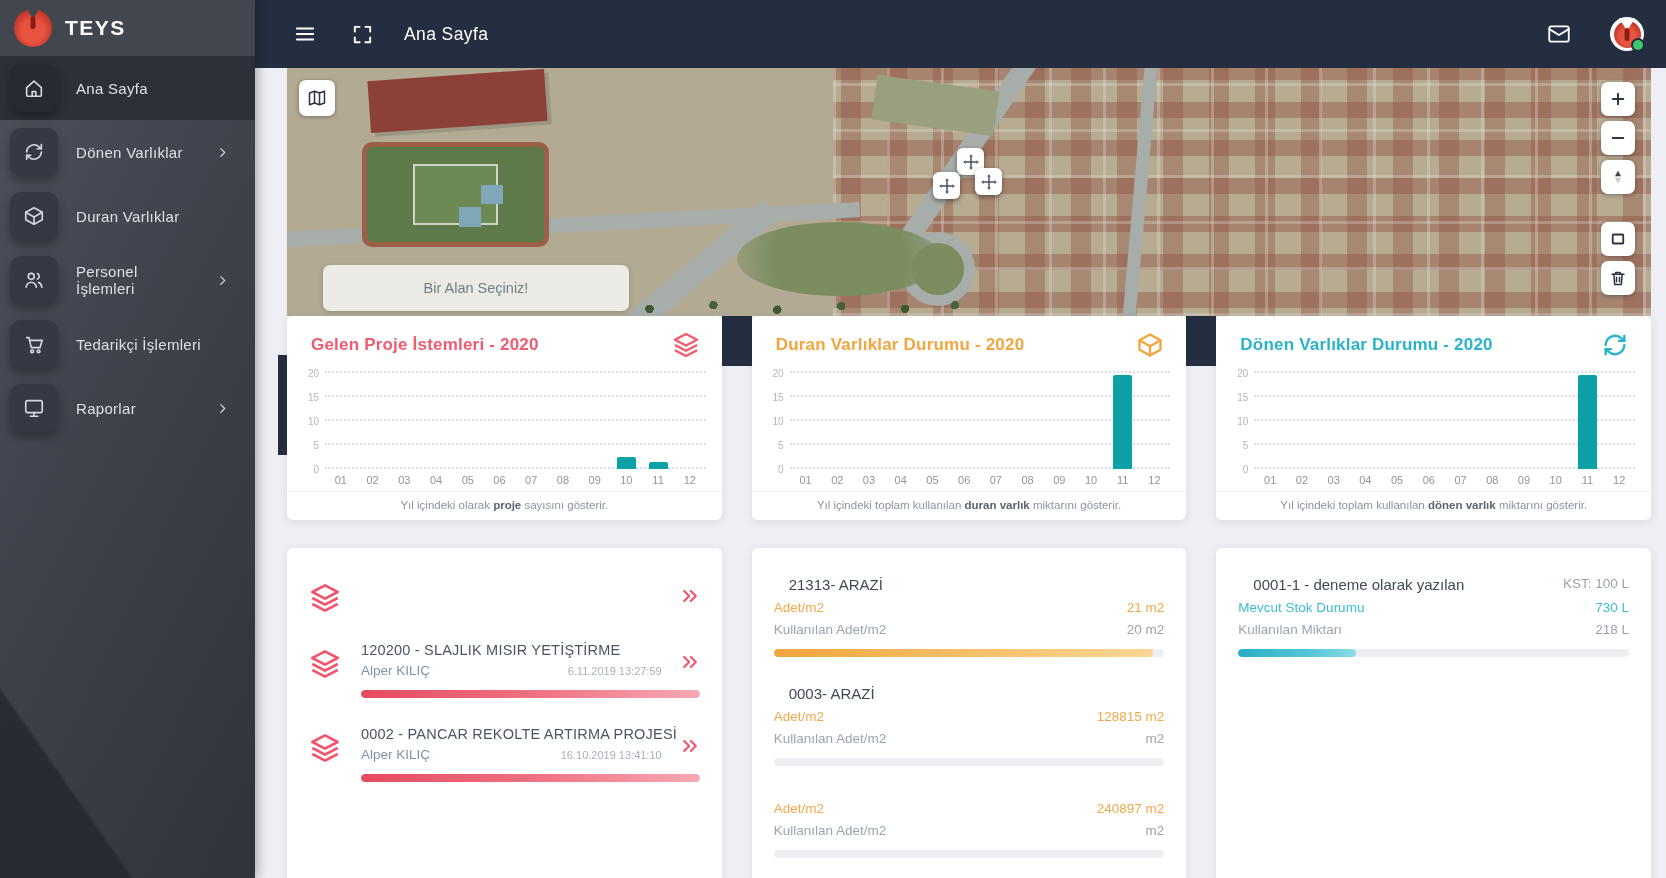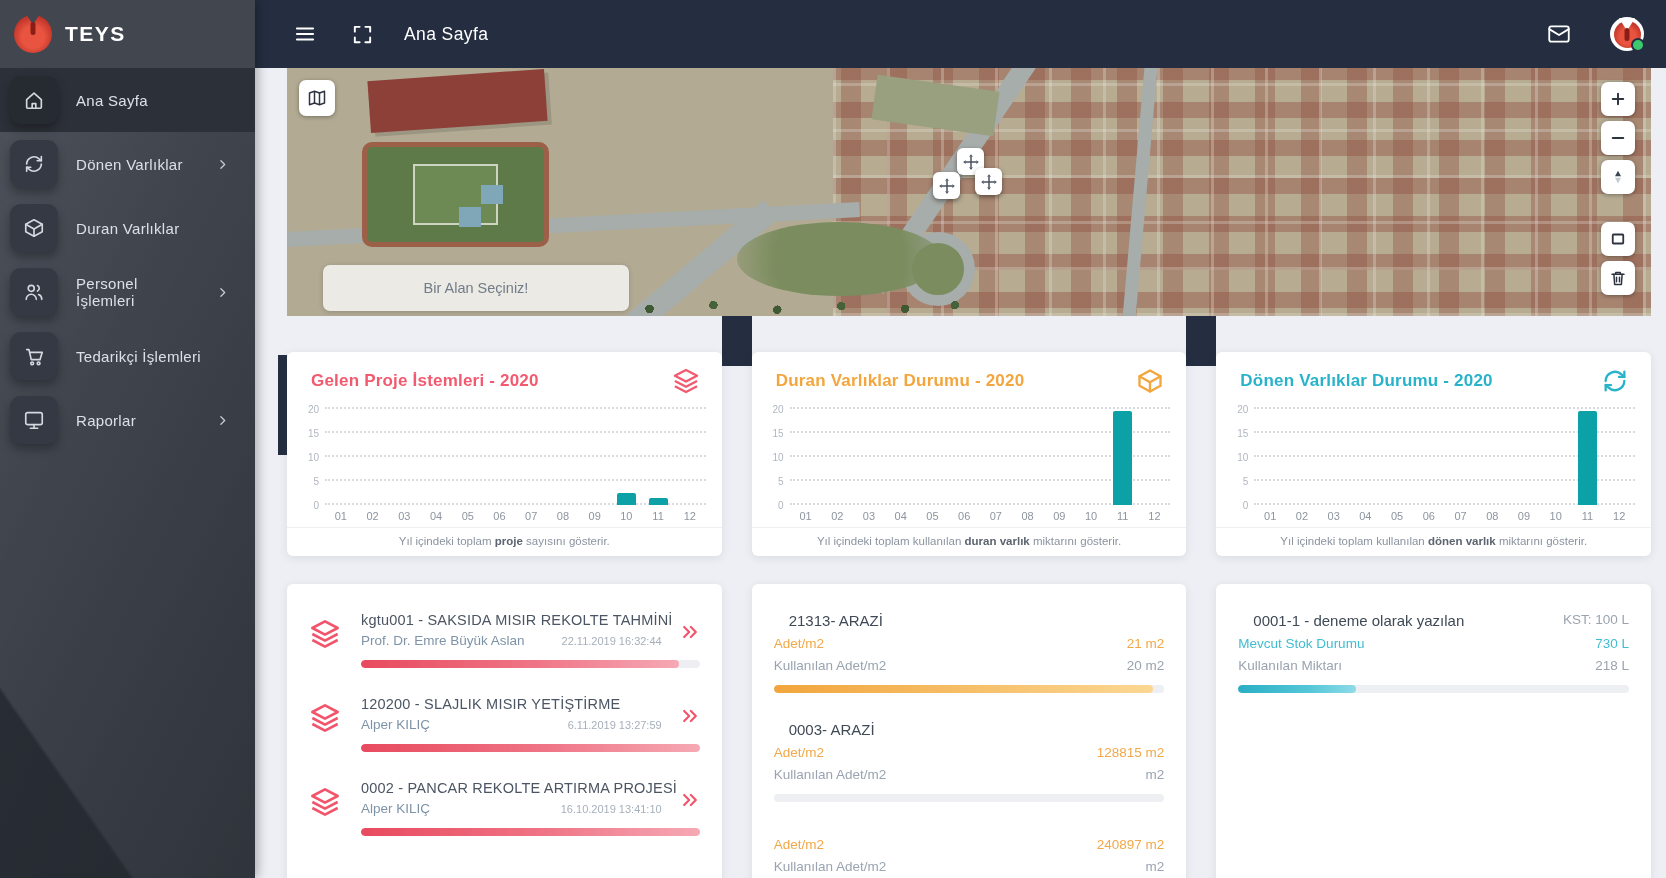--- a/index.html
+++ b/index.html
@@ -8,21 +8,21 @@
   svg{display:block;}
 
   
   .sidebar{width:255px;flex:none;position:relative;z-index:10;
     background:linear-gradient(118deg,#454a54 0%,#3e434c 45%,#353a42 100%);
     box-shadow:3px 0 10px rgba(0,0,0,.28);}
   .sidebar::before{content:'';position:absolute;inset:0;pointer-events:none;
     background:linear-gradient(115deg,rgba(255,255,255,.05) 0%,transparent 42%,rgba(0,0,0,.10) 100%);}
   .sidebar::after{content:'';position:absolute;left:0;bottom:0;width:100%;height:300px;pointer-events:none;
     background:linear-gradient(55deg,rgba(36,40,47,.85) 0%,rgba(36,40,47,.85) 28%,transparent 29%);}
-  .brand{height:68px;display:flex;align-items:center;gap:13px;padding:0 14px;background:#41464f;position:relative;z-index:2;}
+  .brand{height:56px;display:flex;align-items:center;gap:13px;padding:0 14px;background:#41464f;position:relative;z-index:2;}
   .brand-name{color:#fff;font-size:21px;font-weight:bold;letter-spacing:1.5px;}
   .logo{--notch:#41464f;width:38px;height:38px;border-radius:50%;position:relative;flex:none;
     background:radial-gradient(circle at 50% 58%,#e8543f 0 38%,#c2362b 70%,#9e251c 100%);}
   .logo::before{content:'';position:absolute;top:-3px;left:50%;transform:translateX(-50%);
     border:8px solid transparent;border-top:13px solid var(--notch);}
   .logo::after{content:'';position:absolute;top:7px;left:50%;transform:translateX(-50%);
     width:5px;height:13px;border-radius:3px;background:#8a1e16;}
   .side-nav{position:relative;z-index:2;}
   .side-item{height:64px;display:flex;align-items:center;gap:18px;padding:0 10px;cursor:pointer;
     color:#dce0e6;font-size:15px;letter-spacing:.3px;}
@@ -91,21 +91,21 @@
   .select-box{position:absolute;left:36px;bottom:5px;width:306px;height:46px;border-radius:7px;
     background:rgba(255,255,255,.75);display:flex;align-items:center;justify-content:center;
     color:#717c89;font-size:14.5px;box-shadow:0 1px 5px rgba(0,0,0,.18);}
   .marker{position:absolute;width:27px;height:27px;background:#fff;border-radius:6px;
     box-shadow:0 2px 5px rgba(0,0,0,.45);display:flex;align-items:center;justify-content:center;cursor:pointer;}
 
   
   .cards-row{display:flex;gap:30px;position:relative;z-index:1;}
   .card{background:#fff;border-radius:6px;box-shadow:0 2px 9px rgba(45,55,75,.10);flex:1;min-width:0;}
 
-  .chart-card{height:204px;display:flex;flex-direction:column;margin-top:36px;}
+  .chart-card{height:204px;display:flex;flex-direction:column;}
   .chart-head{display:flex;align-items:center;justify-content:space-between;padding:15px 22px 0 24px;}
   .chart-title{margin:0;font-size:17px;font-weight:600;letter-spacing:.2px;}
   .chart{position:relative;flex:1;margin:6px 16px 22px 14px;}
   .plot{position:absolute;left:24px;right:0;top:8px;bottom:0;}
   .gridline{position:absolute;left:0;right:0;height:0;border-top:2px dotted #d8dce2;}
   .ytick{position:absolute;left:-24px;width:18px;text-align:right;font-size:10px;color:#b1b7c0;}
   .xtick{position:absolute;bottom:-17px;transform:translateX(-50%);font-size:11px;color:#8e959f;}
   .bar{position:absolute;bottom:0;border-radius:2px 2px 0 0;}
   .chart-foot{border-top:1px solid #eef0f4;padding:7px 8px 9px;text-align:center;
     font-size:11.5px;color:#8b93a0;}
@@ -403,21 +403,21 @@
               <span class="xtick" style="left: 62.5%;">08</span>
               <span class="xtick" style="left: 70.8333%;">09</span>
               <span class="xtick" style="left: 79.1667%;">10</span>
               <div class="bar" style="left: 76.6667%; width: 5%; height: 12.5%; background: rgb(11, 161, 166);"></div>
               <span class="xtick" style="left: 87.5%;">11</span>
               <div class="bar" style="left: 85%; width: 5%; height: 7.5%; background: rgb(11, 161, 166);"></div>
               <span class="xtick" style="left: 95.8333%;">12</span>
             </div>
         </div>
         <div class="chart-foot">
-          <span>Yıl içindeki toplam </span><b>proje</b><span> sayısını gösterir.</span>
+          <span>Yıl içindeki olarak </span><b>proje</b><span> sayısını gösterir.</span>
         </div>
       </div>
 
       <div class="card chart-card">
         <div class="chart-head">
           <h3 class="chart-title" style="color: rgb(242, 166, 61);">Duran Varlıklar Durumu - 2020</h3>
           <span>
             <svg width="28" height="28" viewBox="0 0 24 24" fill="none" stroke="#f2a63d" stroke-width="2" stroke-linecap="round" stroke-linejoin="round">
                 <path d="M21 8 12 3 3 8v8l9 5 9-5z"></path>
                 <path d="M3 8l9 5 9-5"></path>
@@ -507,30 +507,20 @@
       <div class="card list-card">
 
         <div class="proj-item">
           <span class="proj-icon">
             <svg width="32" height="32" viewBox="0 0 24 24" fill="none" stroke="#f2556b" stroke-width="2" stroke-linejoin="round">
                 <polygon points="12 2.5 21.5 7.5 12 12.5 2.5 7.5"></polygon>
                 <polyline points="2.5 12 12 17 21.5 12"></polyline>
                 <polyline points="2.5 16.5 12 21.5 21.5 16.5"></polyline>
               </svg>
           </span>
-          <div class="proj-body">
-            <div class="proj-title">kgtu001 - SAKSIDA MISIR REKOLTE TAHMİNİ</div>
-            <div class="proj-meta">
-              <span class="proj-owner">Prof. Dr. Emre Büyük Aslan</span>
-              <span class="proj-date">22.11.2019 16:32:44</span>
-            </div>
-            <div class="track">
-              <div class="fill red" style="width: 94%;"></div>
-            </div>
-          </div>
           <span class="chev2">
             <svg width="20" height="20" viewBox="0 0 24 24" fill="none" stroke="#f2556b" stroke-width="2.6" stroke-linecap="round" stroke-linejoin="round">
                 <polyline points="5 6 11 12 5 18"></polyline>
                 <polyline points="13 6 19 12 13 18"></polyline>
               </svg>
           </span>
         </div>
 
         <div class="proj-item">
           <span class="proj-icon">

